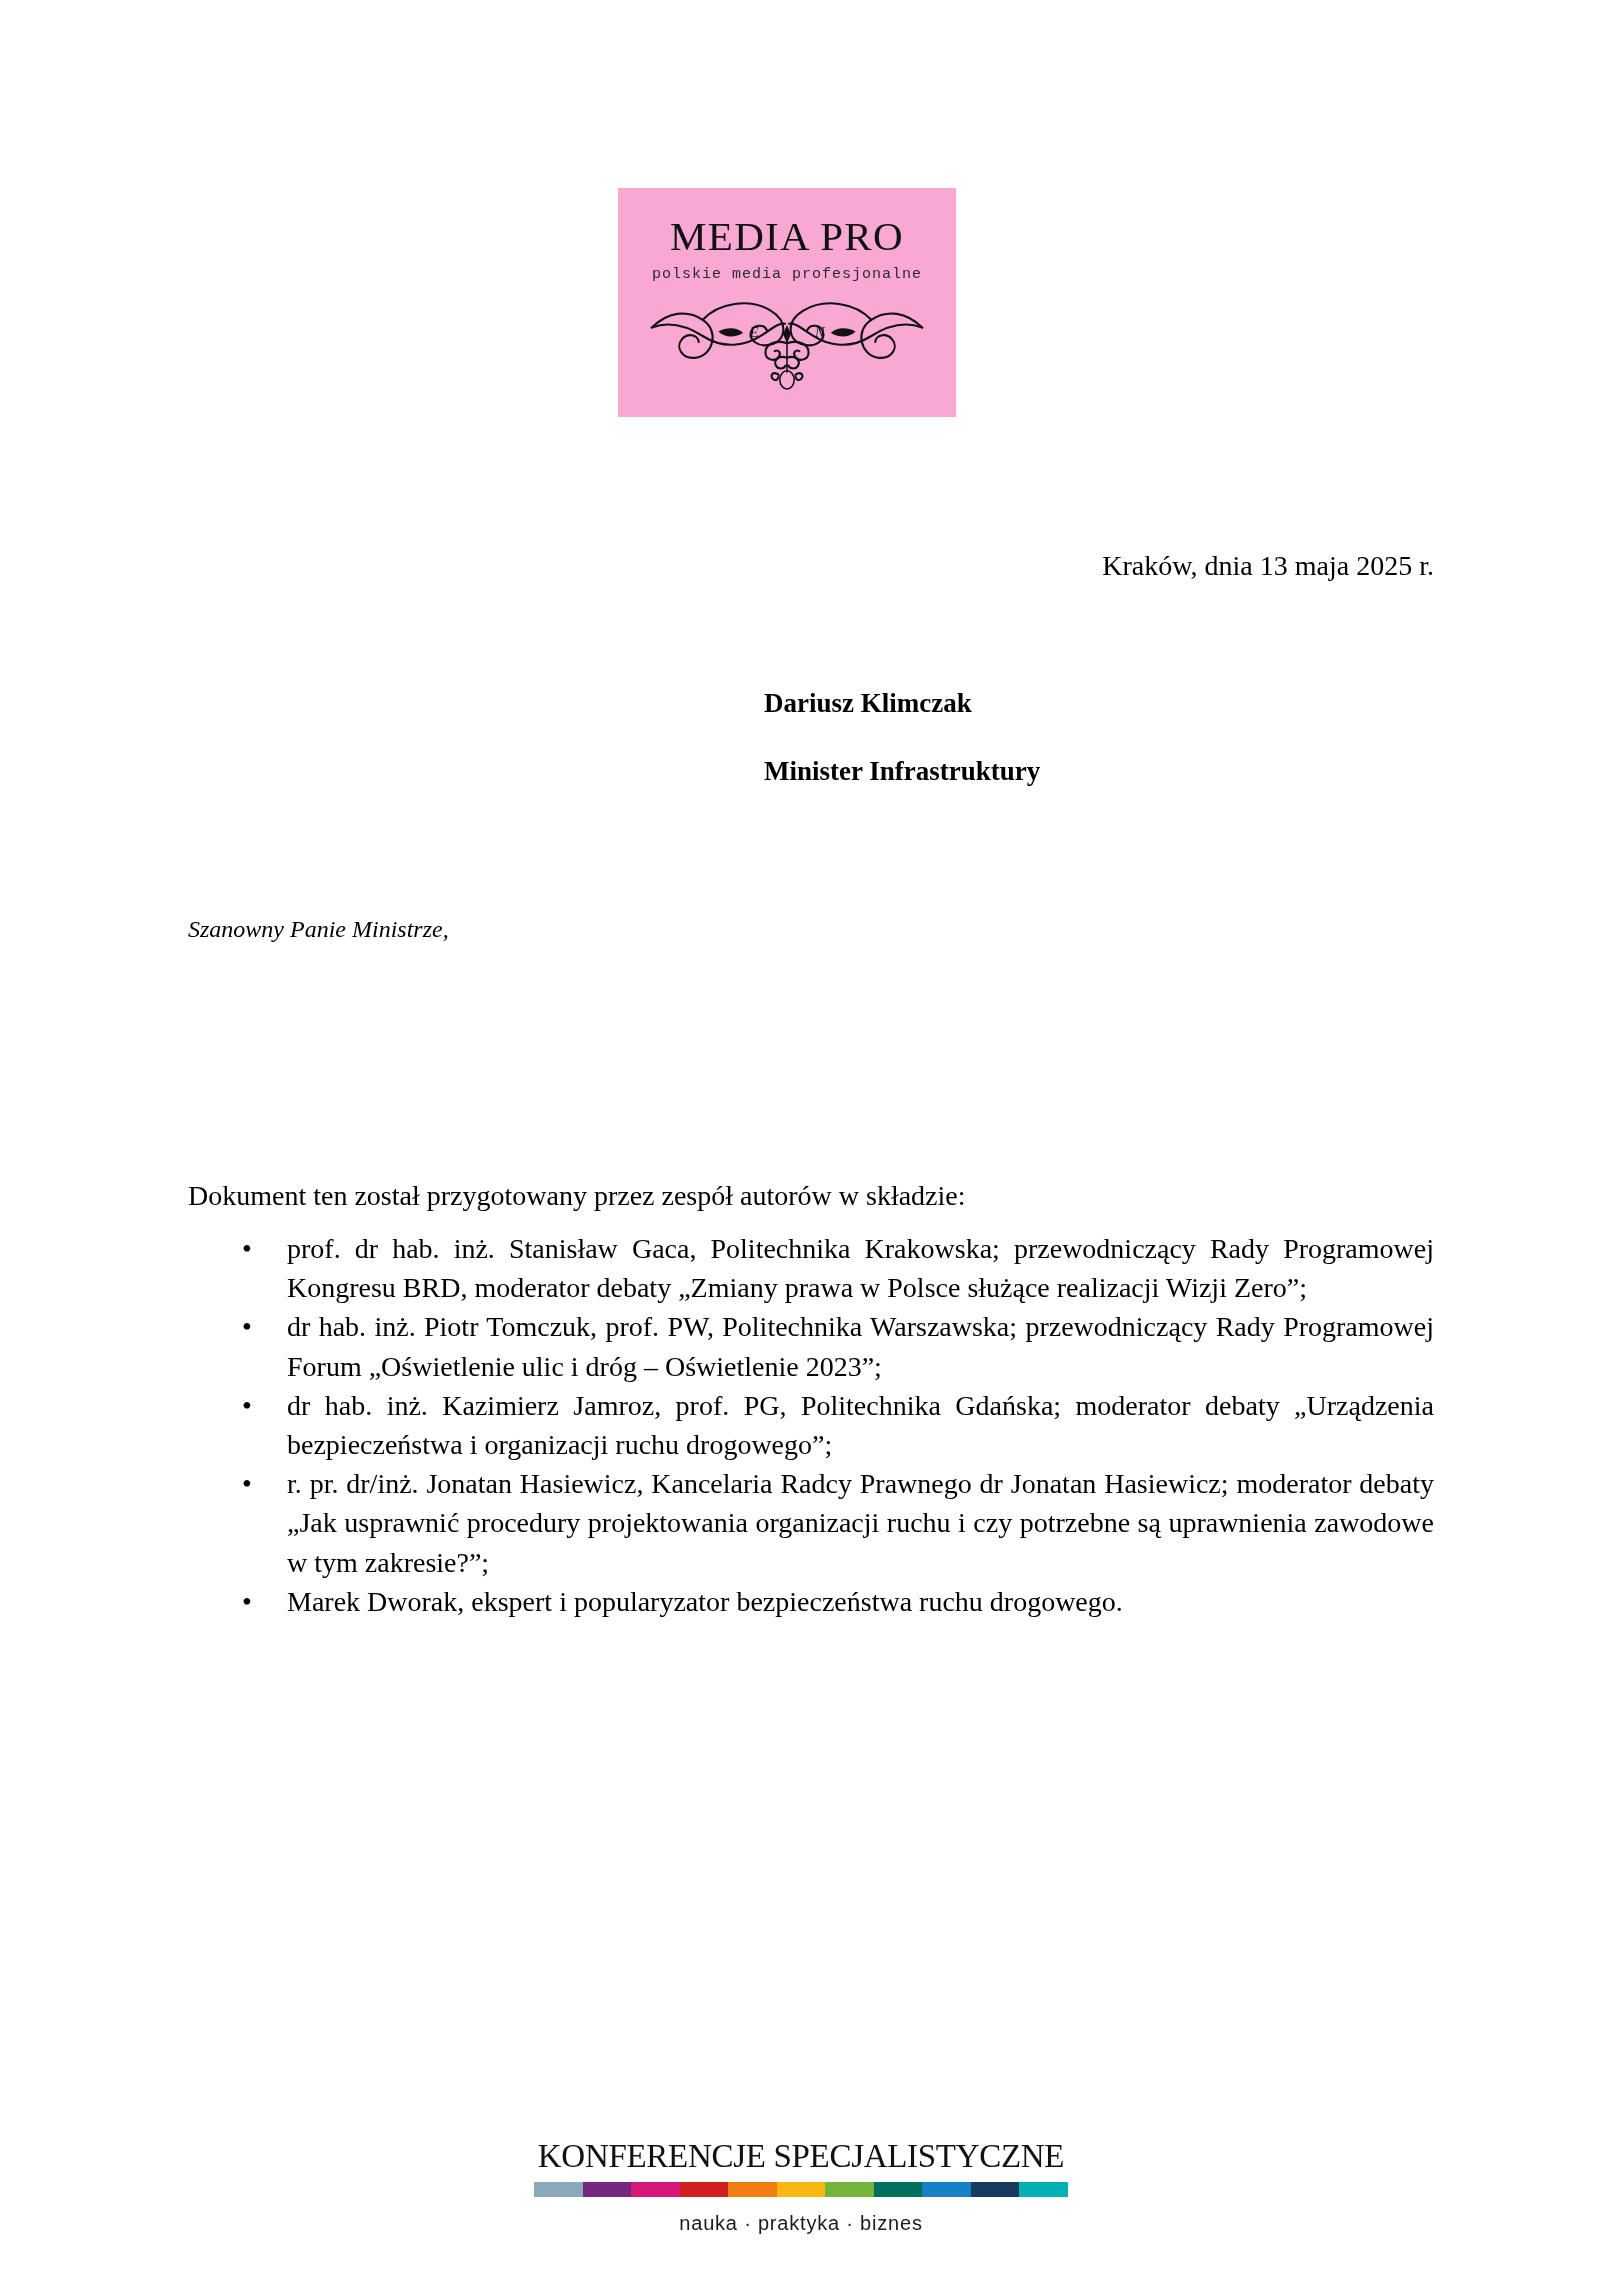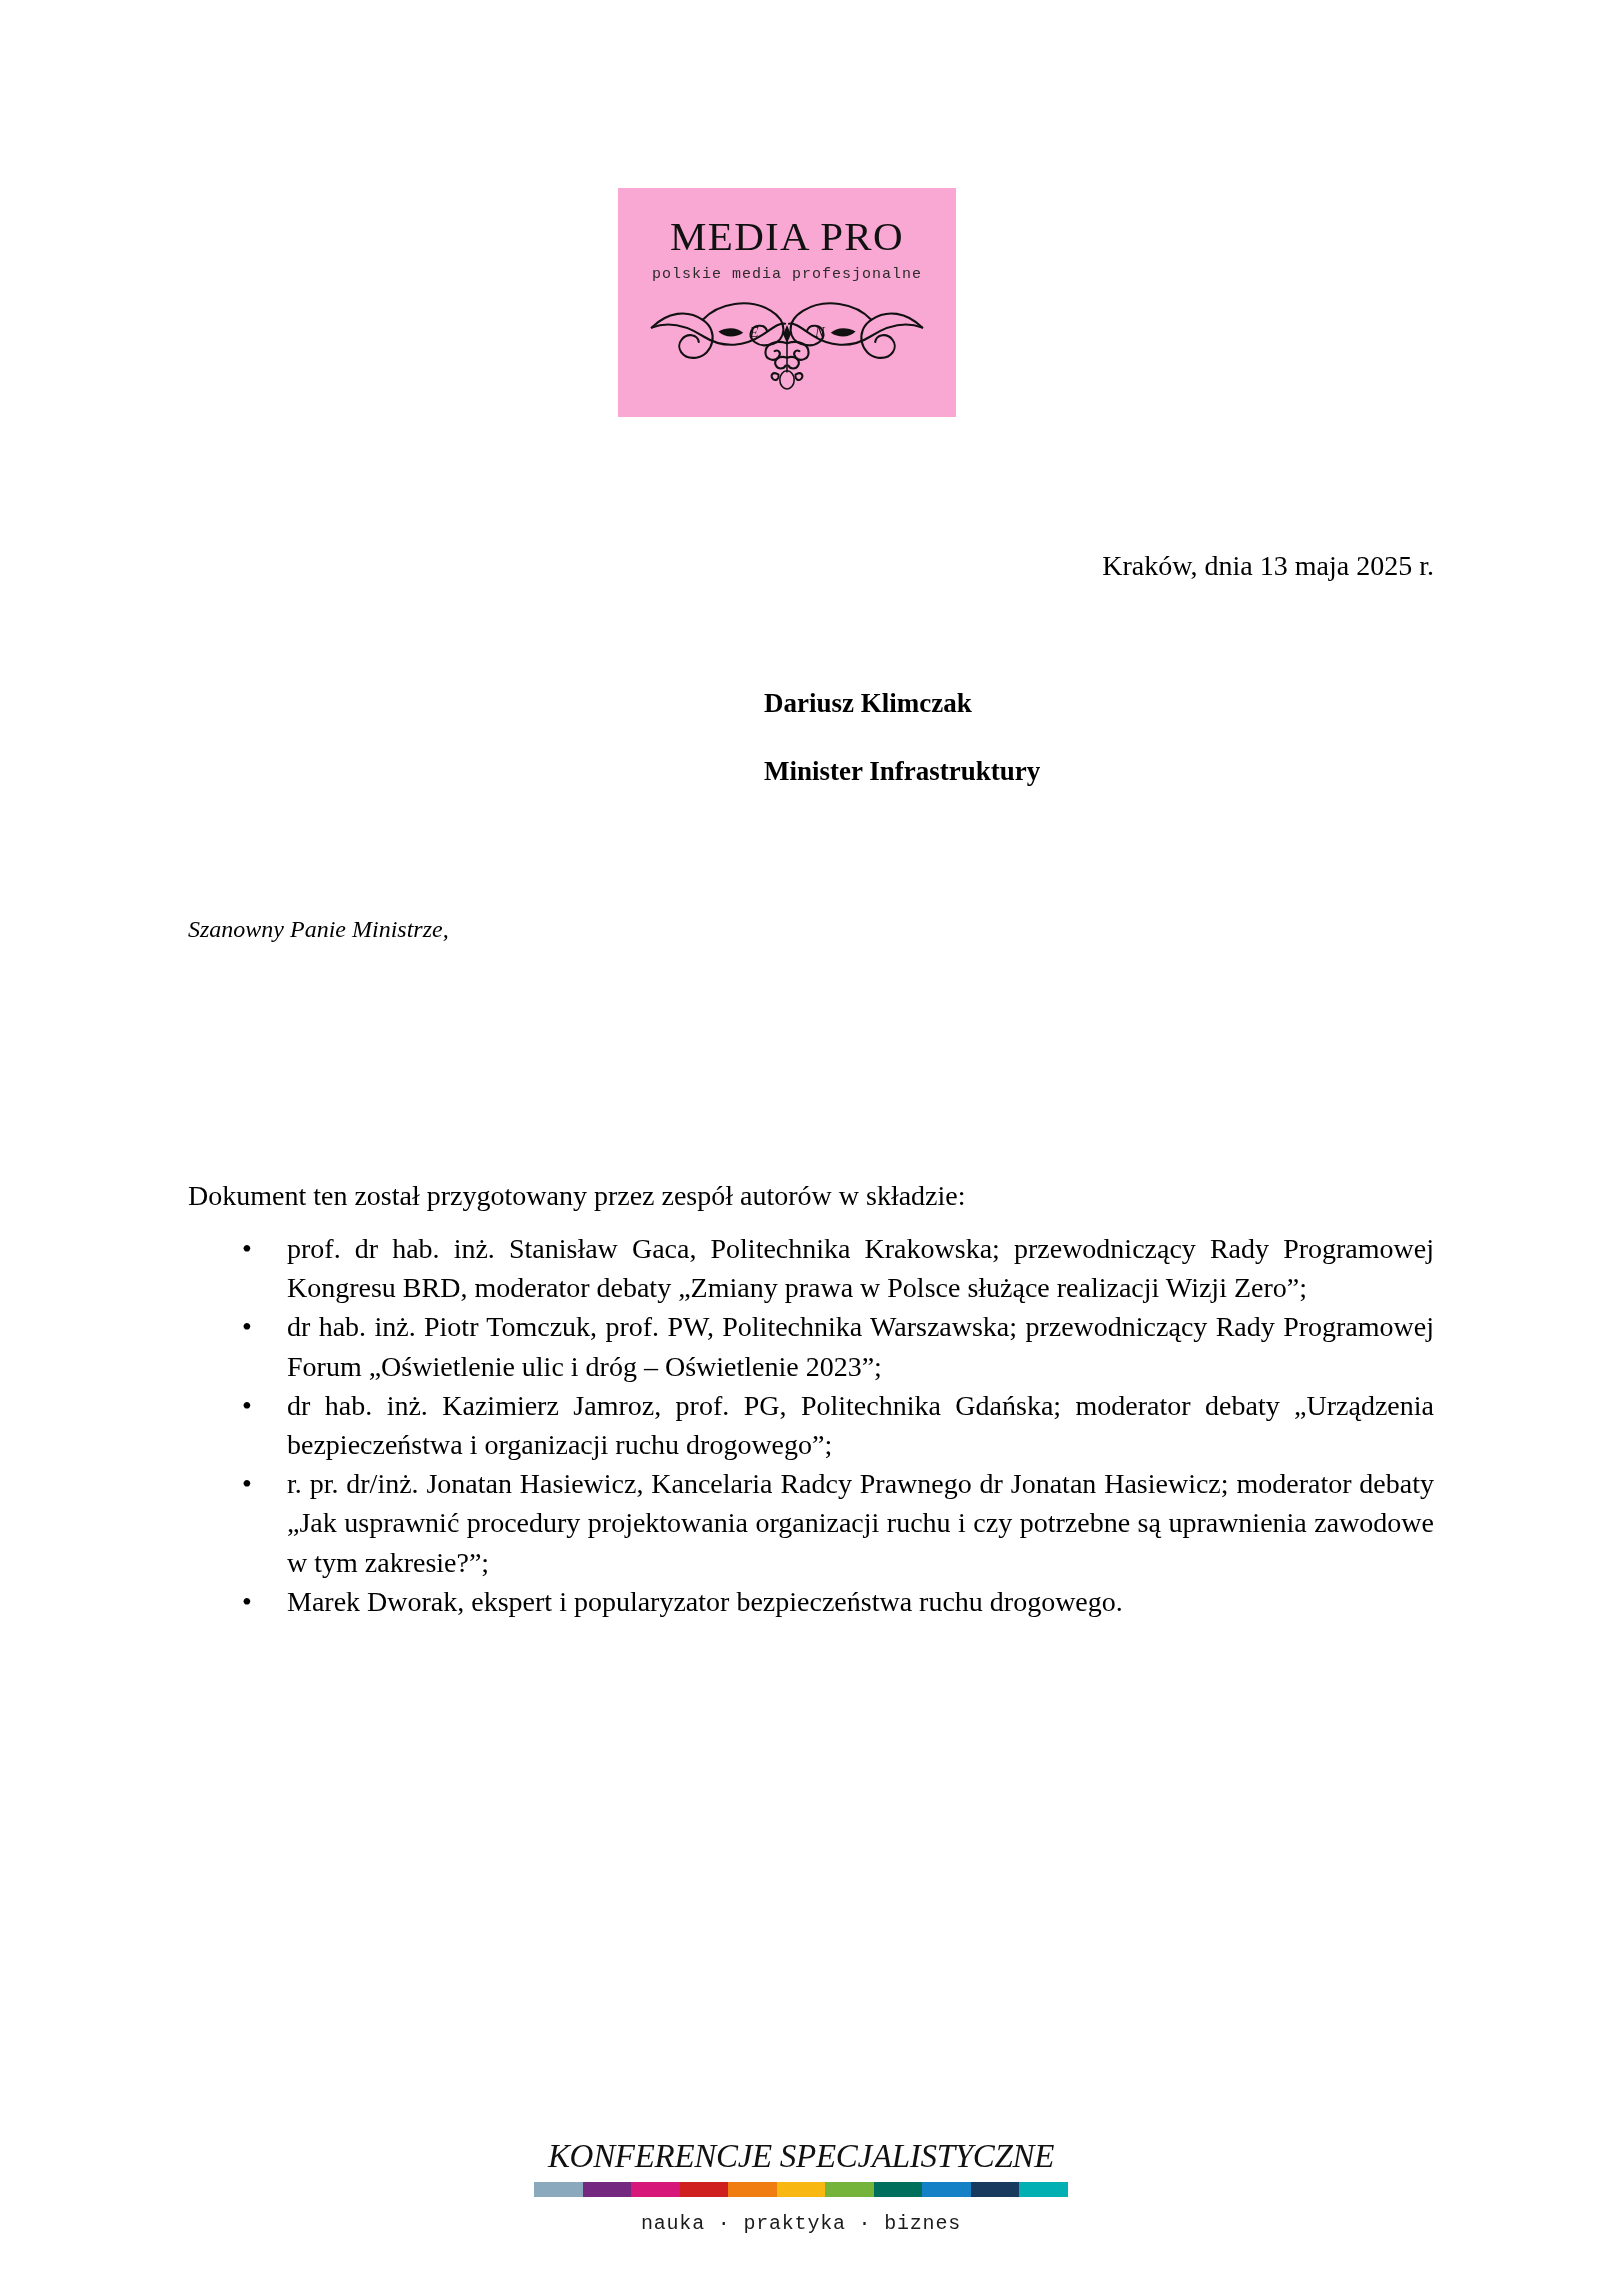--- a/index.html
+++ b/index.html
@@ -146,37 +146,36 @@
     flex-direction: column;
     align-items: center;
   }
   .footer-title {
     font-family: "Liberation Serif", "DejaVu Serif", serif;
     font-size: 33px;
     letter-spacing: -0.3px;
     color: #111111;
     white-space: nowrap;
     line-height: 1.05;
-    font-style: italic;
   }
   .color-bar {
     margin-top: 7.9px;
     width: 534px;
     height: 15px;
     display: flex;
     flex-direction: row;
   }
   .color-bar span {
     flex: 1 1 0;
     height: 100%;
     display: block;
   }
   .footer-tagline {
     margin-top: 15px;
-    font-family: Liberation Mono, monospace;
+    font-family: Liberation Sans, sans-serif;
     font-size: 20px;
     letter-spacing: 0.8px;
     color: #1b1b1b;
     white-space: nowrap;
   }
 </style>
 </head>
 <body>
 
 <div class="page">

